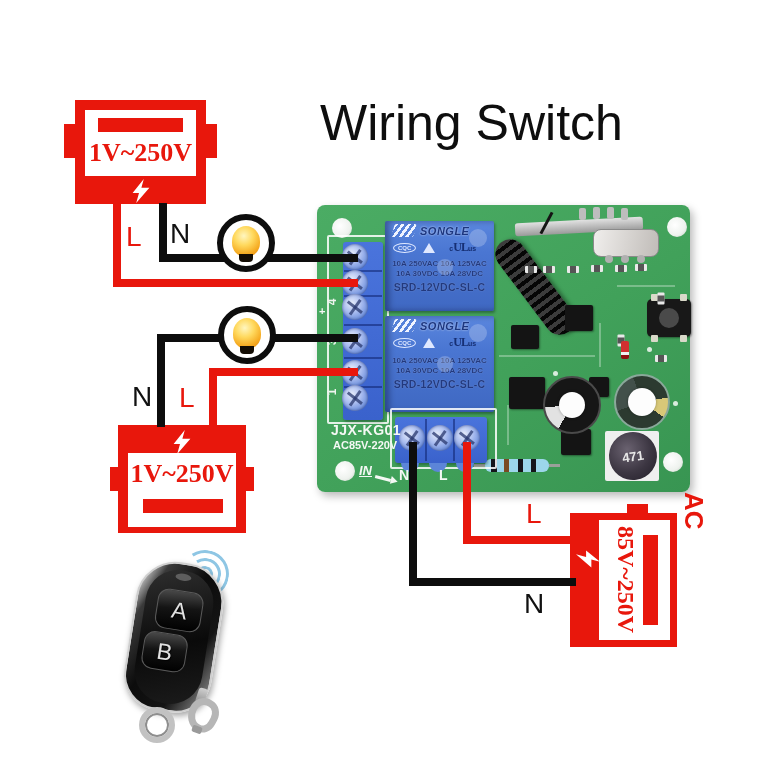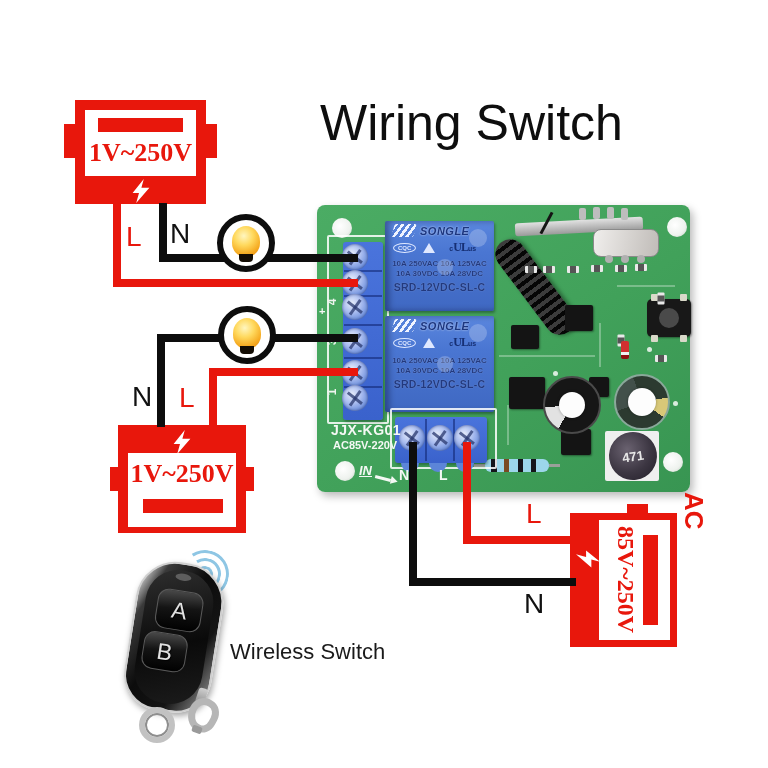--- a/index.html
+++ b/index.html
@@ -361,15 +361,14 @@
       </div>
     <div class="rbtn" style="left:13px;top:70px;width:42px;height:36px;">
         <span>B</span>
       </div>
   </div>
   <div class="clasp-link"></div>
   <div class="clasp-hook"></div>
   <div class="clasp-knob"></div>
   <div class="keyring"></div>
 
-  <div class="caption">Wireless Switch</div>
 
 </div>
 
 </body></html>

